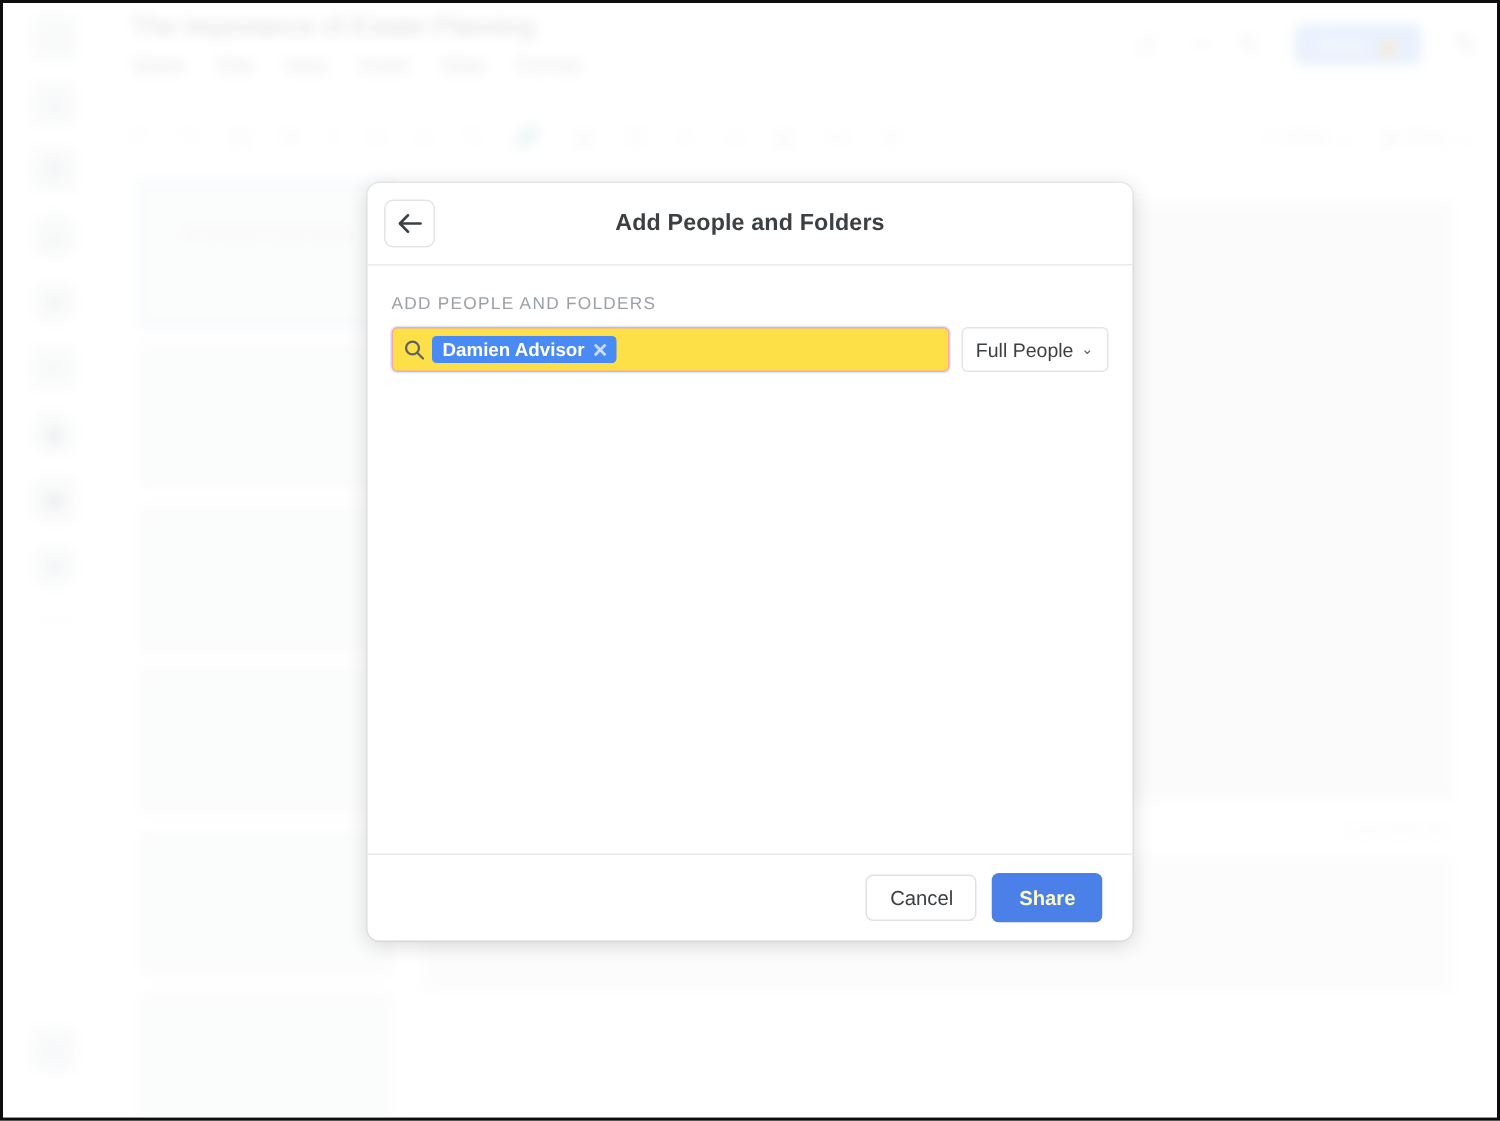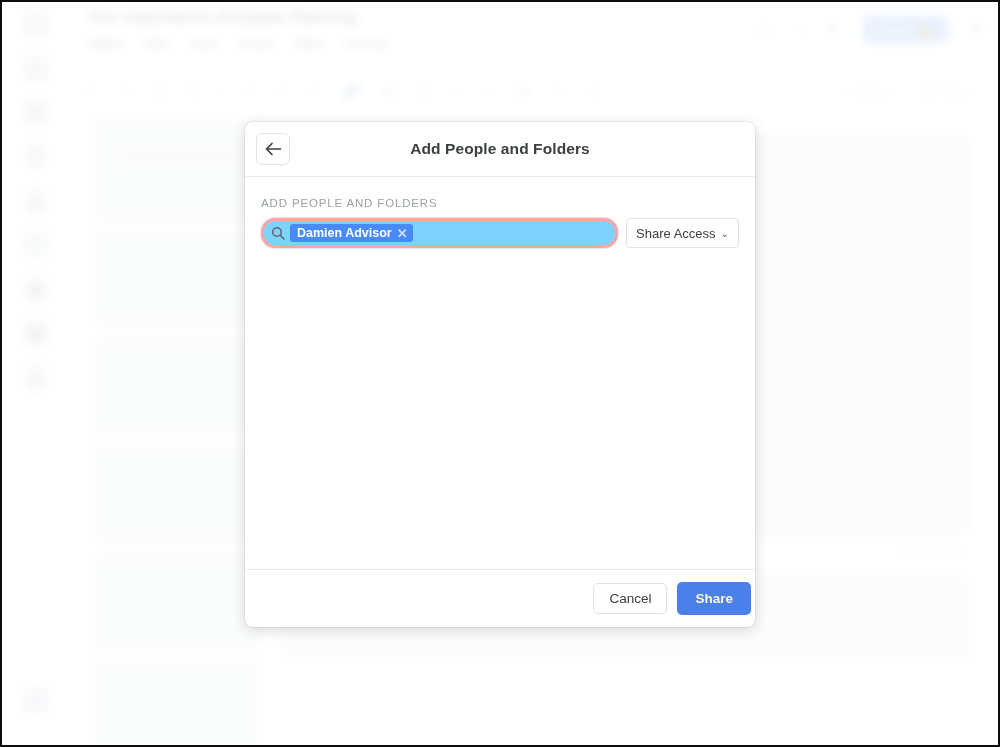--- a/index.html
+++ b/index.html
@@ -151,23 +151,23 @@
   .section-label {
     font-size: 11.5px; color: #9aa0a6;
     letter-spacing: .85px; margin-bottom: 9px;
   }
 
   .picker-row { display: flex; gap: 8px; align-items: stretch; }
 
   .search-box {
     flex: 1;
     height: 30px;
-    border: 3px solid #fca5a5;
-    border-radius: 14px;
-    background: #7dd3fc;
+    border: 1px solid #fca5a5;
+    border-radius: 4px;
+    background: #fde047;
     display: flex; align-items: center;
     padding: 0 6px 0 7px;
     box-shadow: 0 0 0 1px rgba(74,138,244,0.18);
   }
   .search-icon { flex: 0 0 auto; margin-right: 5px; display:flex; }
   .chip {
     display: inline-flex; align-items: center; gap: 5px;
     background: #4a8af4; color: #ffffff;
     border-radius: 3px;
     padding: 2px 5px 2px 7px;
@@ -196,21 +196,21 @@
     padding: 0 9px;
     font-size: 13px; color: #3c4043;
     cursor: pointer;
   }
   .caret { font-size: 10px; color: #5f6368; }
 
   .modal-foot {
     flex: 0 0 58px; height: 58px;
     border-top: 1px solid #e8eaed;
     display: flex; align-items: center; justify-content: flex-end;
-    gap: 10px; padding: 0 4px;
+    gap: 10px; padding: 0 20px;
   }
   .btn {
     font-family: "Liberation Sans", sans-serif;
     font-size: 13.5px;
     border-radius: 5px;
     padding: 7px 15px;
     cursor: pointer;
     border: 1px solid transparent;
   }
   .btn-cancel { background: #ffffff; border-color: #dfe1e5; color: #3c4043; }
@@ -333,21 +333,21 @@
               <path d="M9.2 9.2 L13 13" stroke="#5f6368" stroke-width="1.5" stroke-linecap="round"></path>
             </svg>
           </span>
           <span class="chip">
             <span>Damien Advisor</span>
             <span class="chip-x">✕</span>
           </span>
         </div>
 
         <div class="access-select">
-          <span>Share Access</span>
+          <span>Full People</span>
           <span class="caret">⌄</span>
         </div>
 
       </div>
     </div>
 
     <div class="modal-foot">
       <button class="btn btn-cancel">Cancel</button>
       <button class="btn btn-share">Share</button>
     </div>

